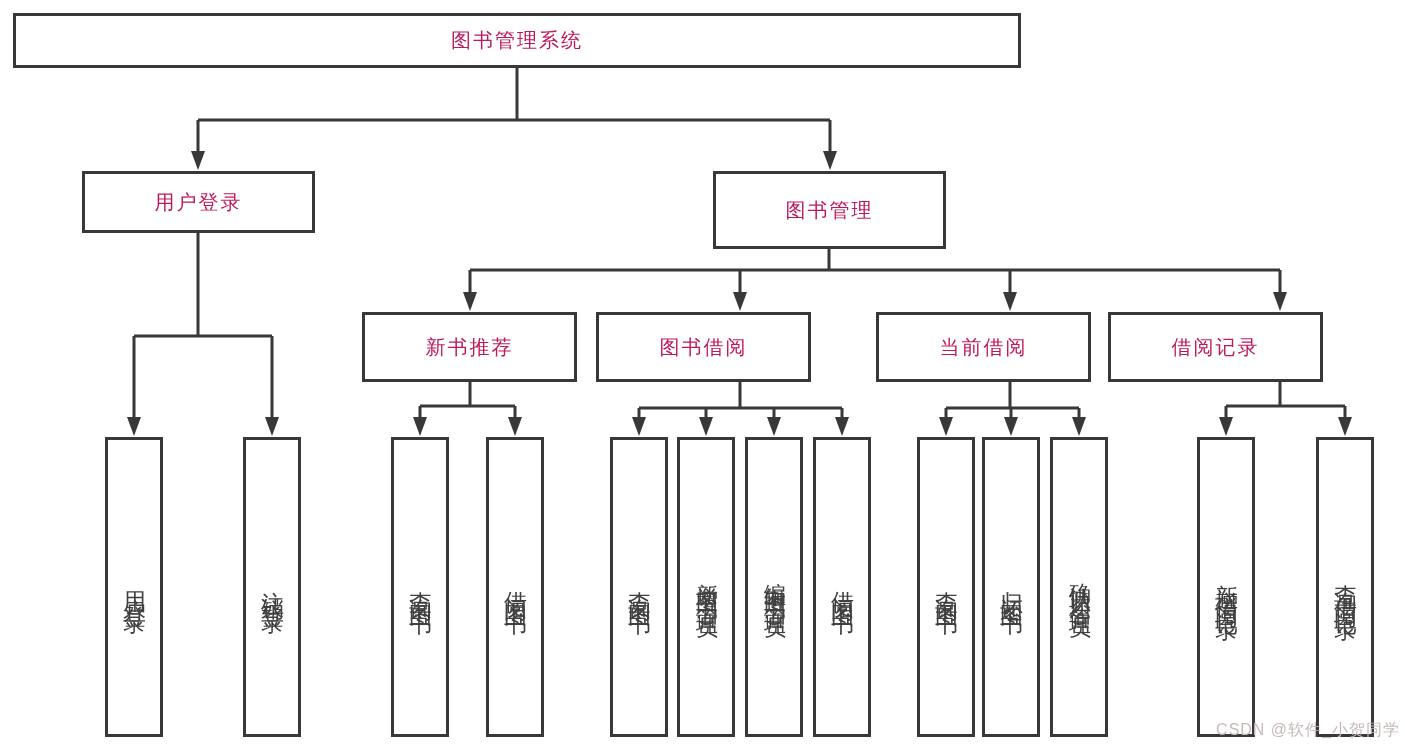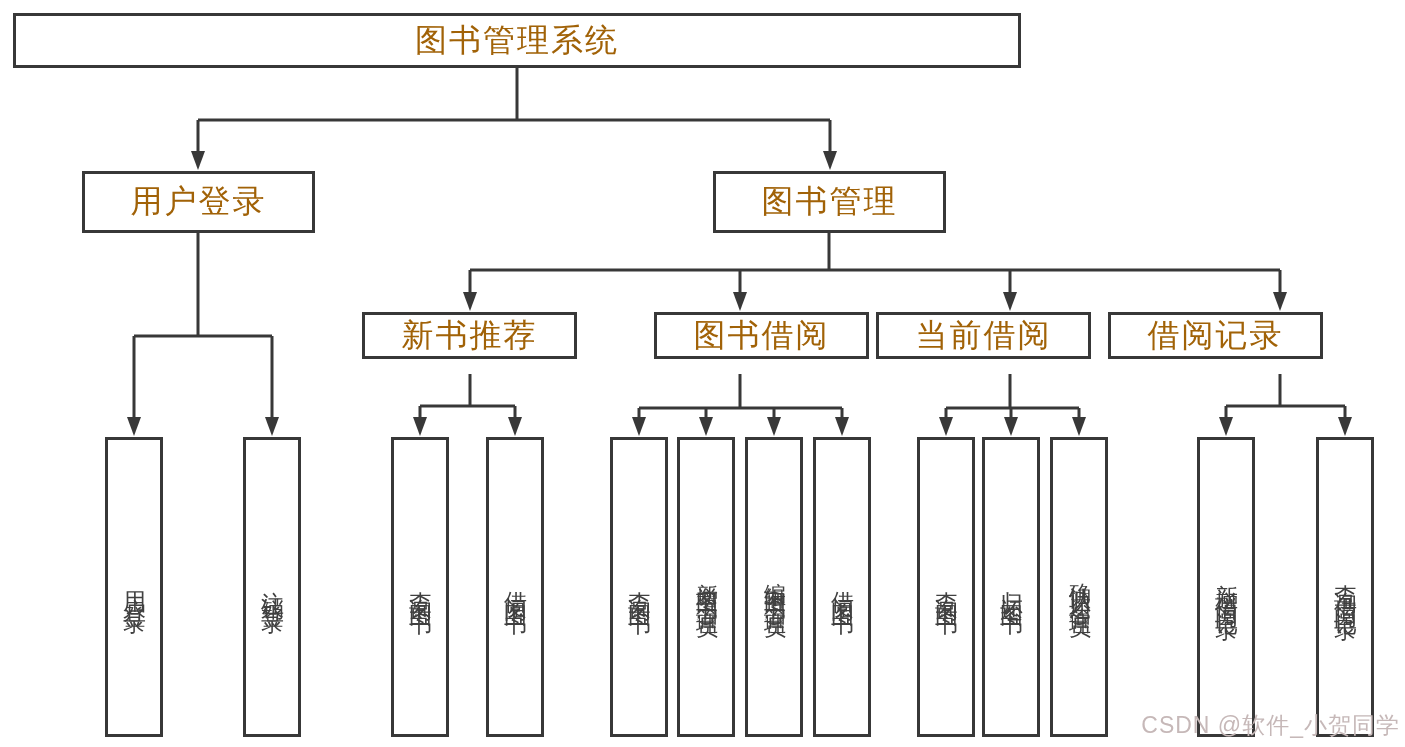--- a/index.html
+++ b/index.html
@@ -22,33 +22,33 @@
     z-index: 1;
   }
   .box {
     position: absolute;
     box-sizing: border-box;
     background: #ffffff;
     border: 3px solid #383838;
     display: flex;
     align-items: center;
     justify-content: center;
-    color: #a16207;
-    font-size: 32px;
+    color: #be185d;
+    font-size: 20px;
     letter-spacing: 2px;
     white-space: nowrap;
     z-index: 2;
     font-family: Liberation Serif, serif;
   }
   #root-box   { left: 13px;  top: 13px;  width: 1008px; height: 55px; }
   #n-user     { left: 82px;  top: 171px; width: 233px;  height: 62px; }
-  #n-mgmt     { left: 713px; top: 171px; width: 233px;  height: 62px; }
-  .l3         { top: 312px; width: 215px; height: 47px; }
+  #n-mgmt     { left: 713px; top: 171px; width: 233px;  height: 78px; }
+  .l3         { top: 312px; width: 215px; height: 70px; }
   #n-newbook  { left: 362px; }
-  #n-borrow   { left: 654px; text-align: right; }
+  #n-borrow   { left: 596px; text-align: right; }
   #n-current  { left: 876px; }
   #n-records  { left: 1108px; }
   .leaf {
     position: absolute;
     top: 437px;
     width: 58px;
     height: 300px;
     box-sizing: border-box;
     background: #ffffff;
     border: 3px solid #383838;
@@ -72,21 +72,21 @@
   #lf-d1 { left: 917px; }
   #lf-d2 { left: 982px; }
   #lf-d3 { left: 1050px; }
   #lf-e1 { left: 1197px; }
   #lf-e2 { left: 1316px; }
   .tight { letter-spacing: 5px; font-size: 22px; }
   #watermark {
     position: absolute;
     right: 5px;
     bottom: 6px;
-    font-size: 23px;
+    font-size: 16px;
     letter-spacing: 1px;
     color: #c6b8b8;
     z-index: 3;
     white-space: nowrap;
   }
 </style>
 </head>
 <body>
 
 <div id="canvas">

